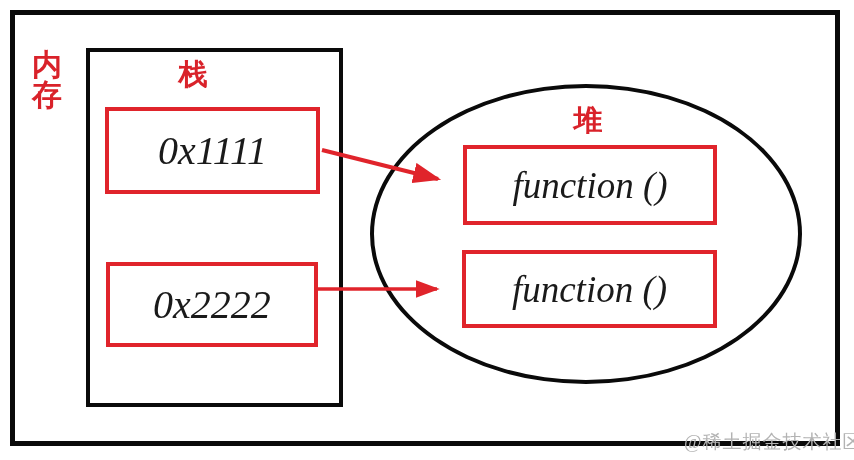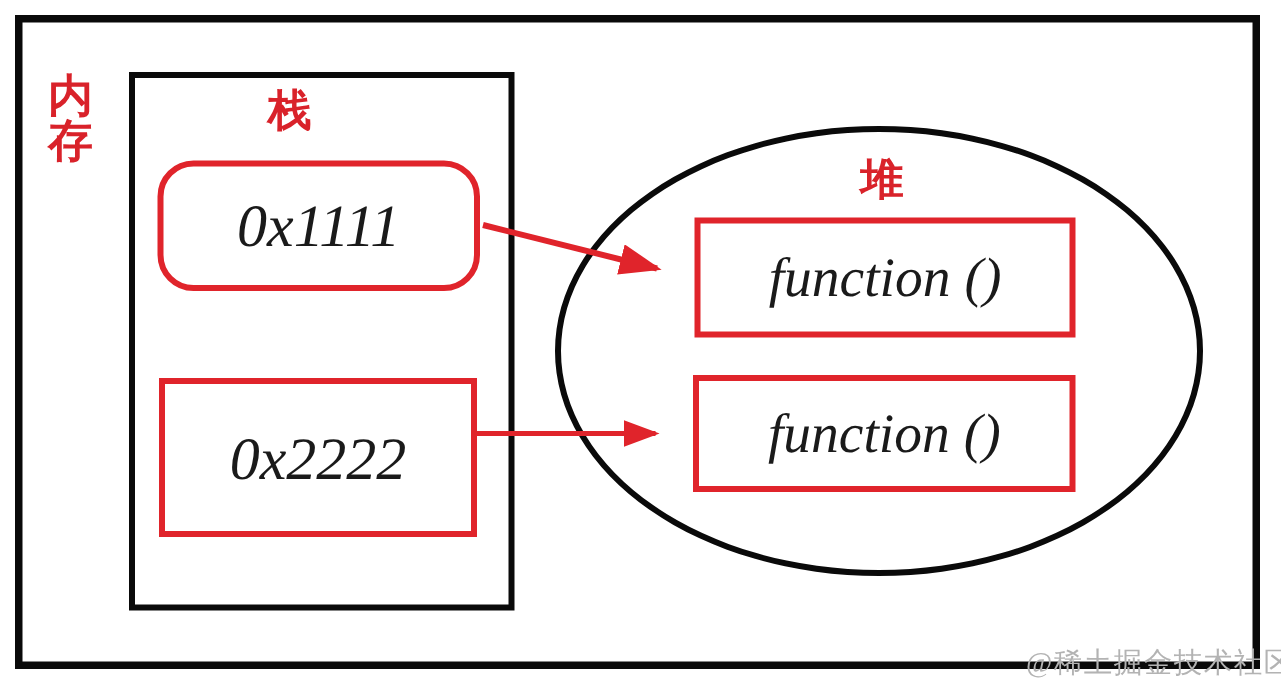--- a/index.html
+++ b/index.html
@@ -81,22 +81,22 @@
     position: absolute;
     border: 4px solid #e0242b;
     background: #ffffff;
     display: flex;
     align-items: center;
     justify-content: center;
     font-family: "Liberation Serif", "DejaVu Serif", serif;
     font-style: italic;
     color: #1a1a1a;
   }
-  .stack-box-1 { left: 105px; top: 107px; width: 215px; height: 87px; font-size: 40px; border-radius: 24px; }
-  .stack-box-2 { left: 106px; top: 252px; width: 212px; height: 106px; font-size: 40px; }
+  .stack-box-1 { left: 105px; top: 107px; width: 215px; height: 87px; font-size: 40px; }
+  .stack-box-2 { left: 106px; top: 262px; width: 212px; height: 85px; font-size: 40px; }
   .heap-box-1  { left: 463px; top: 145px; width: 254px; height: 80px; font-size: 37px; }
   .heap-box-2  { left: 462px; top: 250px; width: 255px; height: 78px; font-size: 37px; }
 
   .arrows-overlay {
     position: absolute;
     left: 0; top: 0;
     width: 854px; height: 460px;
     pointer-events: none;
   }
 

